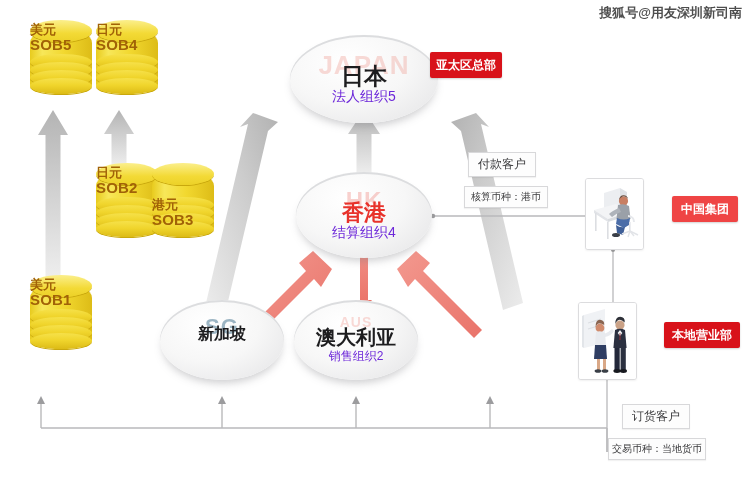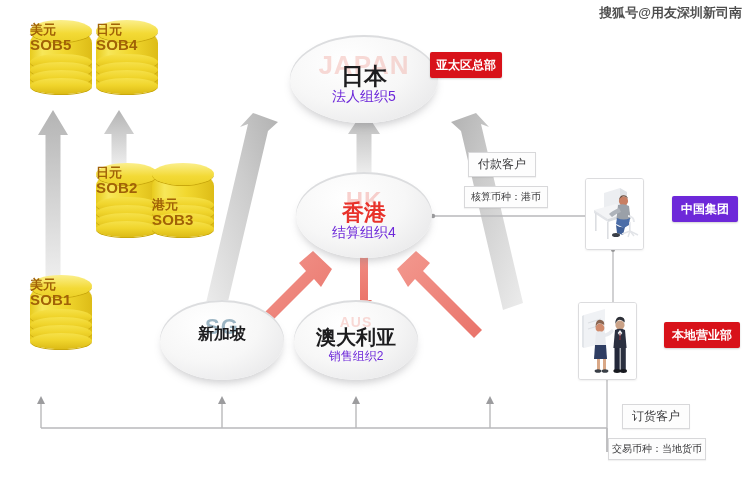--- a/index.html
+++ b/index.html
@@ -255,21 +255,21 @@
   <div class="tag" id="tag2" style="left: 622px; top: 404px; width: 66px; height: 23px; font-size: 12px;">
     <span>订货客户</span>
     </div>
   <div class="tag" id="tag3" style="left: 608px; top: 438px; width: 96px; height: 20px; font-size: 10px;">
     <span>交易币种：当地货币</span>
     </div>
 
   <div class="badge" id="badge0" style="left: 430px; top: 52px; width: 72px; height: 26px; background: rgb(216, 18, 26); font-size: 12px;">
     <span>亚太区总部</span>
     </div>
-  <div class="badge" id="badge1" style="left: 672px; top: 196px; width: 66px; height: 26px; background: #6d28d9; font-size: 12px;">
+  <div class="badge" id="badge1" style="left: 672px; top: 196px; width: 66px; height: 26px; background: #ef4444; font-size: 12px;">
     <span>中国集团</span>
     </div>
   <div class="badge" id="badge2" style="left: 664px; top: 322px; width: 76px; height: 26px; background: rgb(216, 18, 26); font-size: 12px;">
     <span>本地营业部</span>
     </div>
 
   <div class="illu" id="illu0" style="left: 585px; top: 178px; width: 57px; height: 70px;">
     <svg viewBox="0 0 57 70" width="100%" height="100%">
       <rect x="0" y="0" width="57" height="70" fill="#ffffff"></rect>
 

